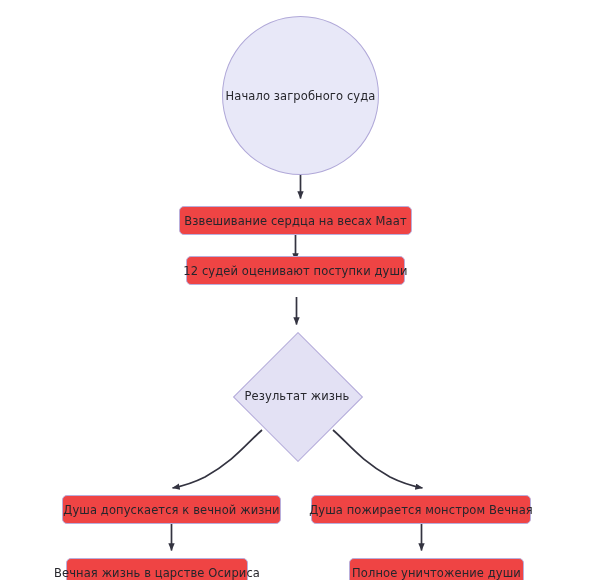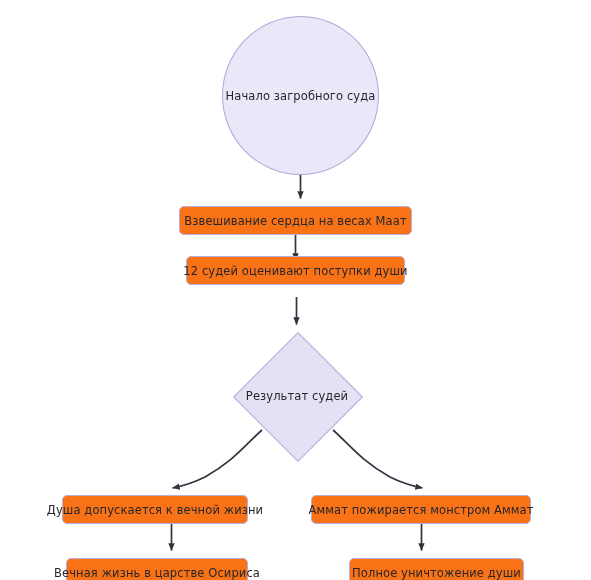--- a/index.html
+++ b/index.html
@@ -48,21 +48,21 @@
     white-space: nowrap;
   }
   
   .node-circle {
     background: #e8e8f8;
     border: 1px solid #b0a8d8;
     border-radius: 50%;
   }
   
   .node-rect {
-    background: #f97316;
+    background: #ef4444;
     border: 1px solid #b9aedb;
     border-radius: 5px;
   }
   
   .node-diamond {
     background: transparent;
     border: none;
   }
   .diamond-shape {
     position: absolute;
@@ -112,29 +112,29 @@
   <div class="node node-rect" style="left:179px; top:194px; width:233px; height:29px;">
     <span class="node-label">Взвешивание сердца на весах Маат</span>
   </div>
 
   <div class="node node-rect" style="left:186px; top:244px; width:219px; height:29px;">
     <span class="node-label">12 судей оценивают поступки души</span>
   </div>
 
   <div class="node node-diamond" style="left:233px; top:320px; width:128px; height:128px;">
     <span class="diamond-shape"></span>
-    <span class="node-label">Результат судей</span>
+    <span class="node-label">Результат жизнь</span>
   </div>
 
-  <div class="node node-rect" style="left:62px; top:483px; width:186px; height:29px;">
+  <div class="node node-rect" style="left:62px; top:483px; width:219px; height:29px;">
     <span class="node-label">Душа допускается к вечной жизни</span>
   </div>
 
   <div class="node node-rect" style="left:311px; top:483px; width:220px; height:29px;">
-    <span class="node-label">Аммат пожирается монстром Аммат</span>
+    <span class="node-label">Душа пожирается монстром Вечная</span>
   </div>
 
   <div class="node node-rect" style="left:66px; top:546px; width:182px; height:29px;">
     <span class="node-label">Вечная жизнь в царстве Осириса</span>
   </div>
 
   <div class="node node-rect" style="left:349px; top:546px; width:175px; height:29px;">
     <span class="node-label">Полное уничтожение души</span>
   </div>
 

